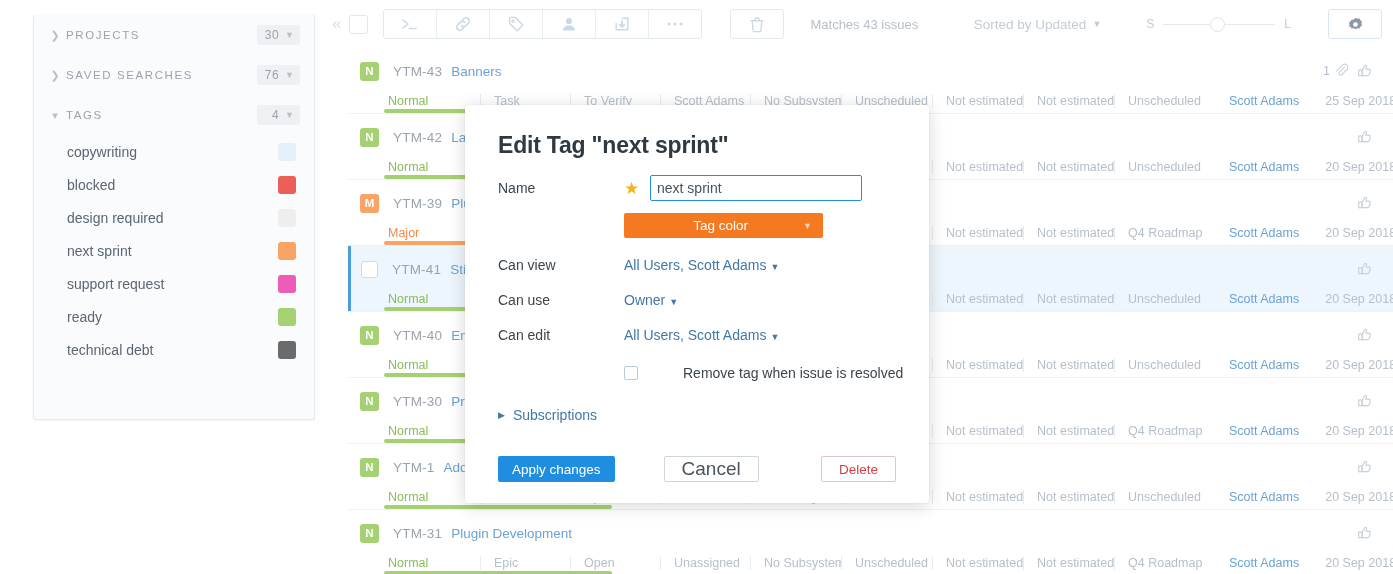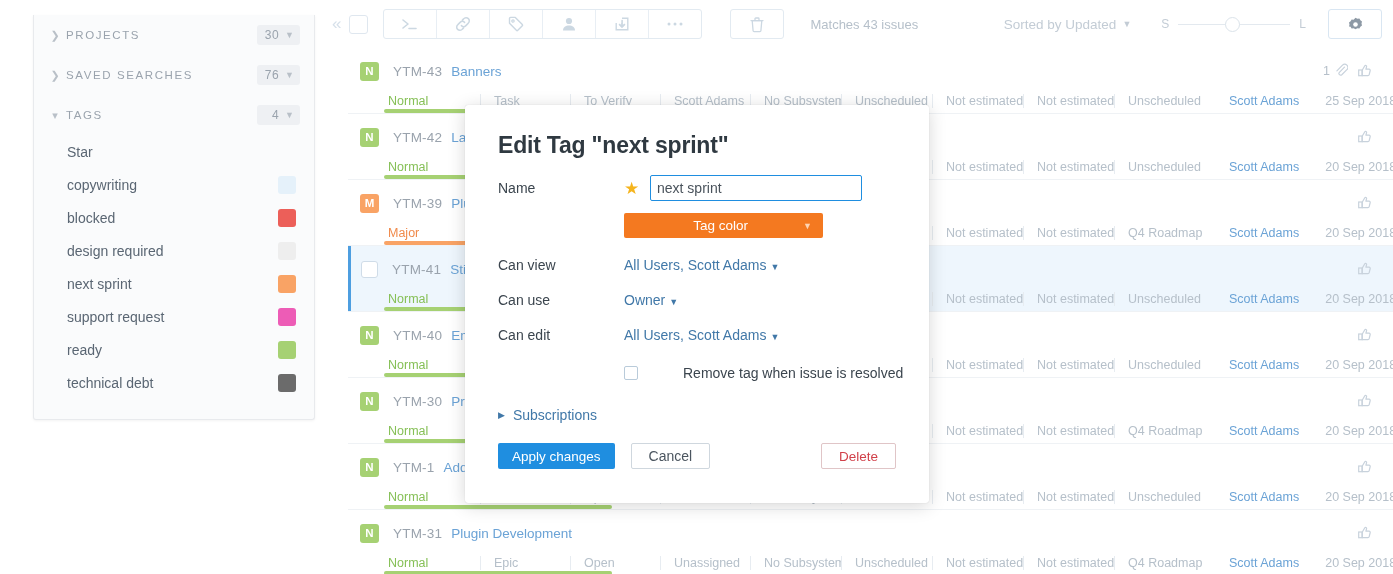--- a/index.html
+++ b/index.html
@@ -61,21 +61,21 @@
     width:52px;height:28px;display:flex;align-items:center;justify-content:center;
     border-right:1px solid #e8eef4;cursor:pointer;color:#d3dde6;
   }
   .tb-btn:last-child{border-right:none;}
   .tb-btn svg{display:block;}
   .tb-single{
     margin-left:28px;width:52px;height:28px;display:flex;align-items:center;justify-content:center;
     border:1px solid #e2eaf1;border-radius:3px;background:#fff;color:#d3dde6;cursor:pointer;
   }
   .tb-matches{margin-left:26px;font-size:13px;color:#b6c0ca;}
-  .tb-right{margin-left:auto;display:flex;align-items:center;padding-right:11px;}
+  .tb-right{margin-left:auto;display:flex;align-items:center;padding-right:11px;gap:15px;}
   .tb-sort{font-size:13.5px;color:#c3ccd5;cursor:pointer;display:flex;align-items:center;gap:6px;}
   .tb-sort .caret{font-size:9px;color:#c3ccd5;}
   .slider-wrap{display:flex;align-items:center;margin-left:30px;gap:9px;}
   .slider-lbl{font-size:12px;color:#c3ccd5;}
   .slider-track{position:relative;width:112px;height:14px;display:flex;align-items:center;cursor:pointer;}
   .slider-line{position:absolute;left:0;right:0;height:1px;background:#e3e9ef;}
   .slider-knob{
     position:absolute;left:47px;width:15px;height:15px;border-radius:50%;
     border:1.5px solid #dbe3ea;background:#fff;box-sizing:border-box;
   }
@@ -148,28 +148,28 @@
   .m-permval .caret{font-size:9px;padding-left:4px;color:#4178a8;}
   .m-checkrow{display:flex;align-items:center;padding-left:159px;margin-top:22px;gap:36px;}
   .m-checkbox{
     width:14px;height:14px;border:1.3px solid #b9cbda;border-radius:2px;background:#fff;
     flex:none;cursor:pointer;box-sizing:border-box;
   }
   .m-checklabel{font-size:14px;color:#3b454e;margin-left:9px;}
   .m-subs{display:flex;align-items:center;padding-left:33px;margin-top:26px;cursor:pointer;}
   .m-subs .tri{color:#4178a8;font-size:9px;margin-right:8px;}
   .m-subs .txt{font-size:14px;color:#4178a8;}
-  .m-actions{display:flex;align-items:center;padding-left:33px;margin-top:20px;}
+  .m-actions{display:flex;align-items:center;padding-left:33px;margin-top:33px;gap:33px;}
   .btn-apply{
     background:#1f8ee0;color:#fff;border:none;border-radius:2px;height:26px;padding:0 14px;
     font-size:13.5px;cursor:pointer;font-family:"Liberation Sans", sans-serif;
   }
   .btn-cancel{
     background:#fff;color:#4b555f;border:1px solid #cfd7de;border-radius:2px;height:26px;
-    padding:0 17px;font-size:14px;margin-left:16px;cursor:pointer;
+    padding:0 17px;font-size:19px;margin-left:16px;cursor:pointer;
     font-family:"Liberation Sans", sans-serif;
   }
   .btn-delete{
     background:#fff;color:#d1414a;border:1px solid #e0c5c7;border-radius:2px;height:26px;
     padding:0 17px;font-size:13.5px;margin-left:auto;margin-right:33px;cursor:pointer;
     font-family:"Liberation Sans", sans-serif;
   }
 </style>
 </head>
 <body>
@@ -196,23 +196,20 @@
     <div class="side-section">
       <span class="side-arrow">▾</span>
       <span class="side-title">TAGS</span>
       <span class="side-count">
         <span class="cv">4</span>
         <span class="cc">▼</span>
       </span>
     </div>
     <div id="tag-list">
         <div class="tag-row">
-          <span class="tag-label">Star</span>
-        </div>
-        <div class="tag-row">
           <span class="tag-label">copywriting</span>
           <span class="tag-swatch" style="background: rgb(229, 241, 250);"></span>
         </div>
         <div class="tag-row">
           <span class="tag-label">blocked</span>
           <span class="tag-swatch" style="background: rgb(236, 95, 89);"></span>
         </div>
         <div class="tag-row">
           <span class="tag-label">design required</span>
           <span class="tag-swatch" style="background: rgb(238, 238, 238);"></span>

